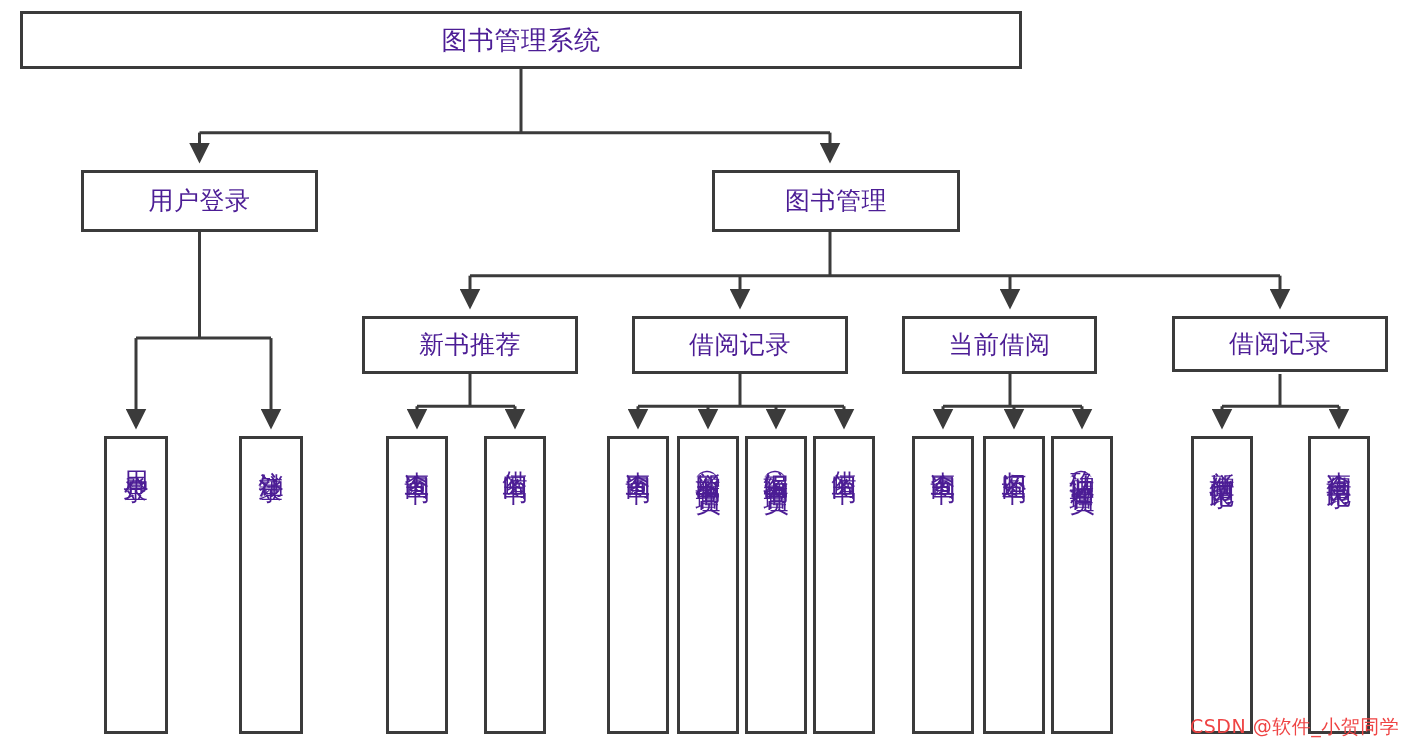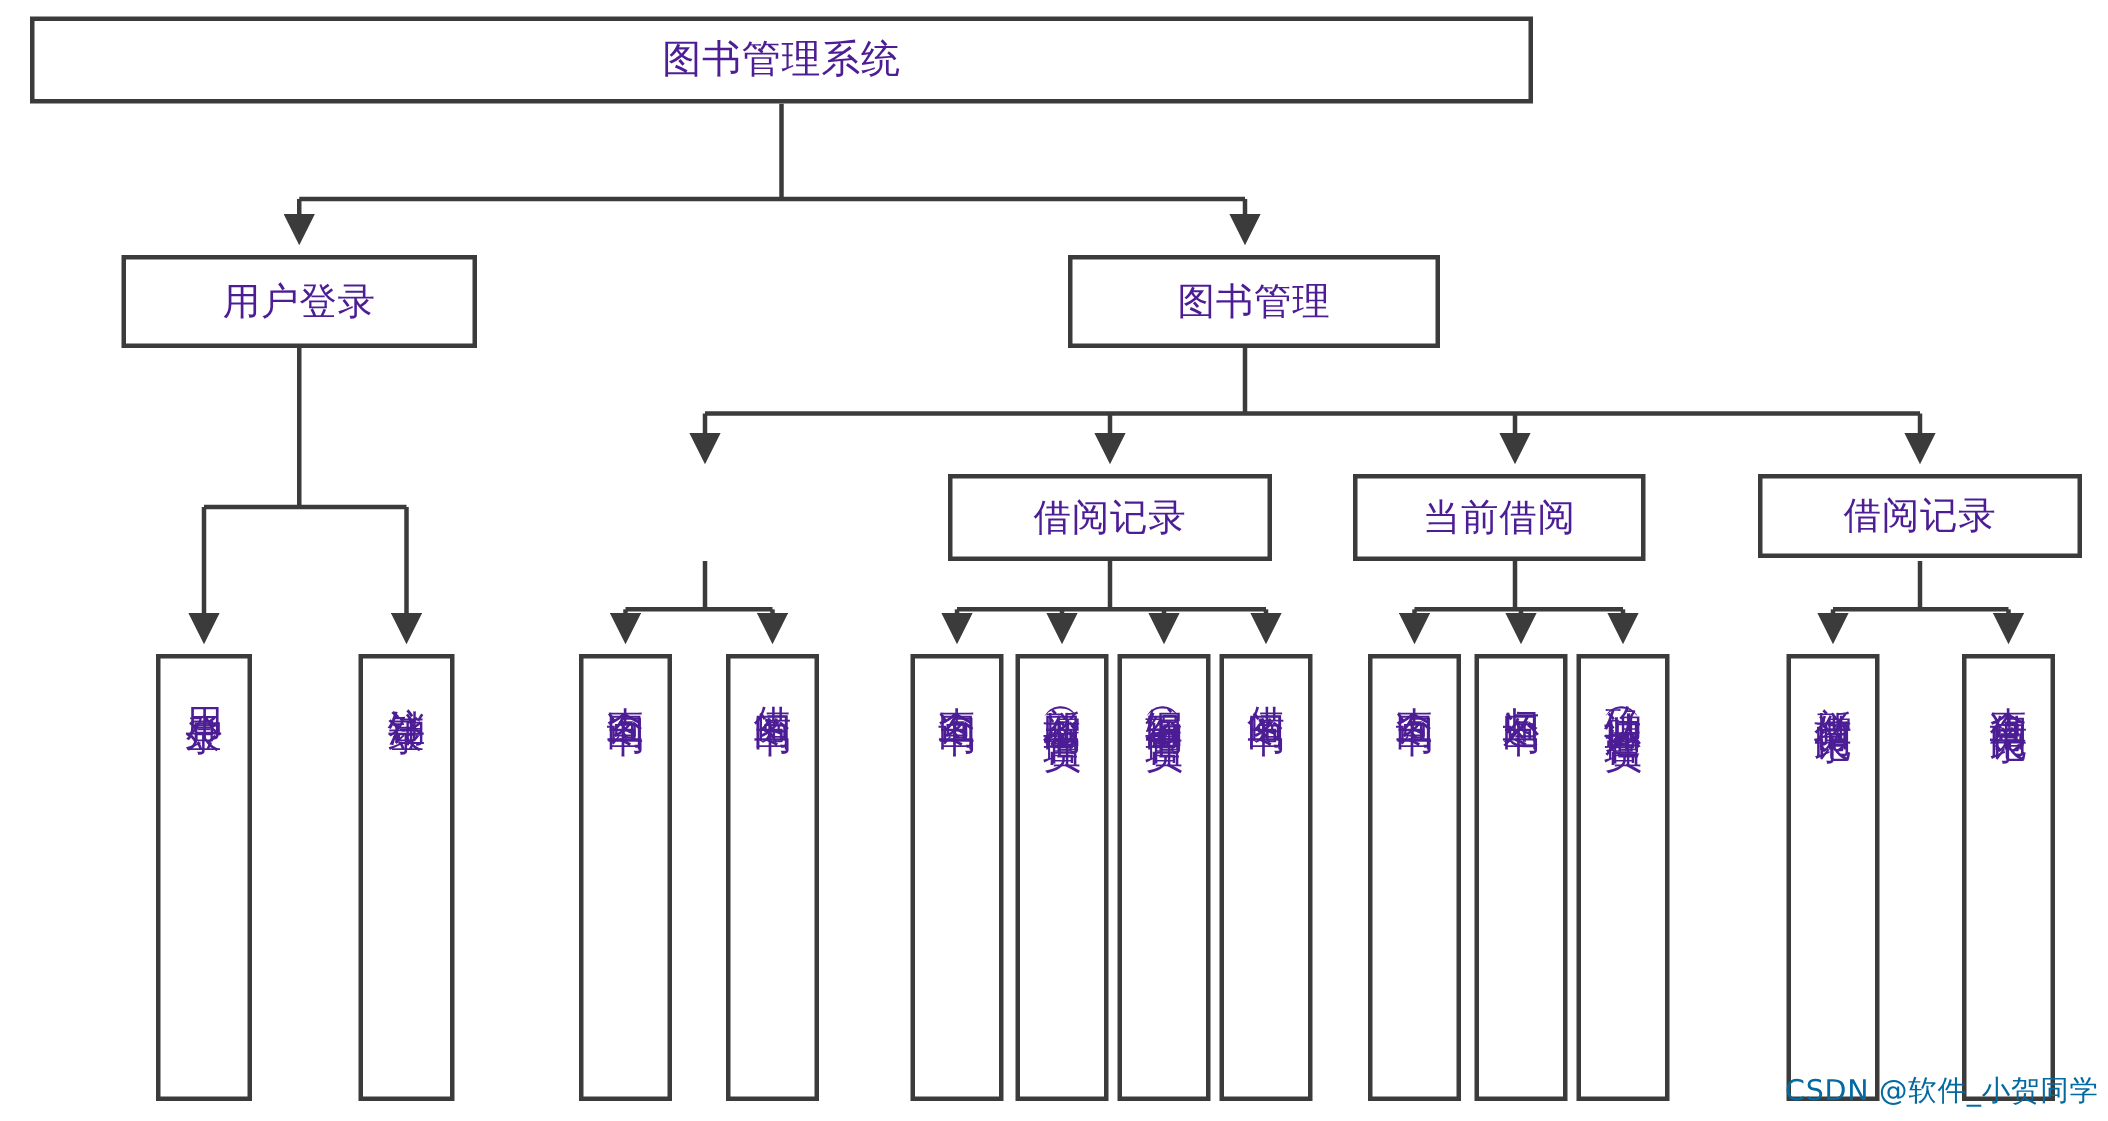--- a/index.html
+++ b/index.html
@@ -54,21 +54,21 @@
     text-orientation: upright;
     font-size: 25px;
     letter-spacing: 3px;
     line-height: 1;
   }
   .node.root .label {
     font-size: 26px;
   }
   .watermark {
     position: absolute;
-    color: #0369a1;
+    color: #ef4444;
     font-size: 19px;
     white-space: nowrap;
     letter-spacing: 0.5px;
     pointer-events: none;
   }
 </style>
 </head>
 <body>
 
 <div id="canvas">
@@ -120,20 +120,23 @@
     <span class="label">图书管理系统</span>
   </div>
 
   <div class="node horiz" style="left: 81px; top: 170px; width: 237px; height: 62px;">
     <span class="label">用户登录</span>
   </div>
   <div class="node horiz" style="left: 712px; top: 170px; width: 248px; height: 62px;">
     <span class="label">图书管理</span>
   </div>
 
+  <div class="node horiz" style="left: 362px; top: 316px; width: 216px; height: 58px;">
+    <span class="label">新书推荐</span>
+  </div>
   <div class="node horiz" style="left: 632px; top: 316px; width: 216px; height: 58px;">
     <span class="label">借阅记录</span>
   </div>
   <div class="node horiz" style="left: 902px; top: 316px; width: 195px; height: 58px;">
     <span class="label">当前借阅</span>
   </div>
   <div class="node horiz" style="left: 1172px; top: 316px; width: 216px; height: 56px;">
     <span class="label">借阅记录</span>
   </div>
 

